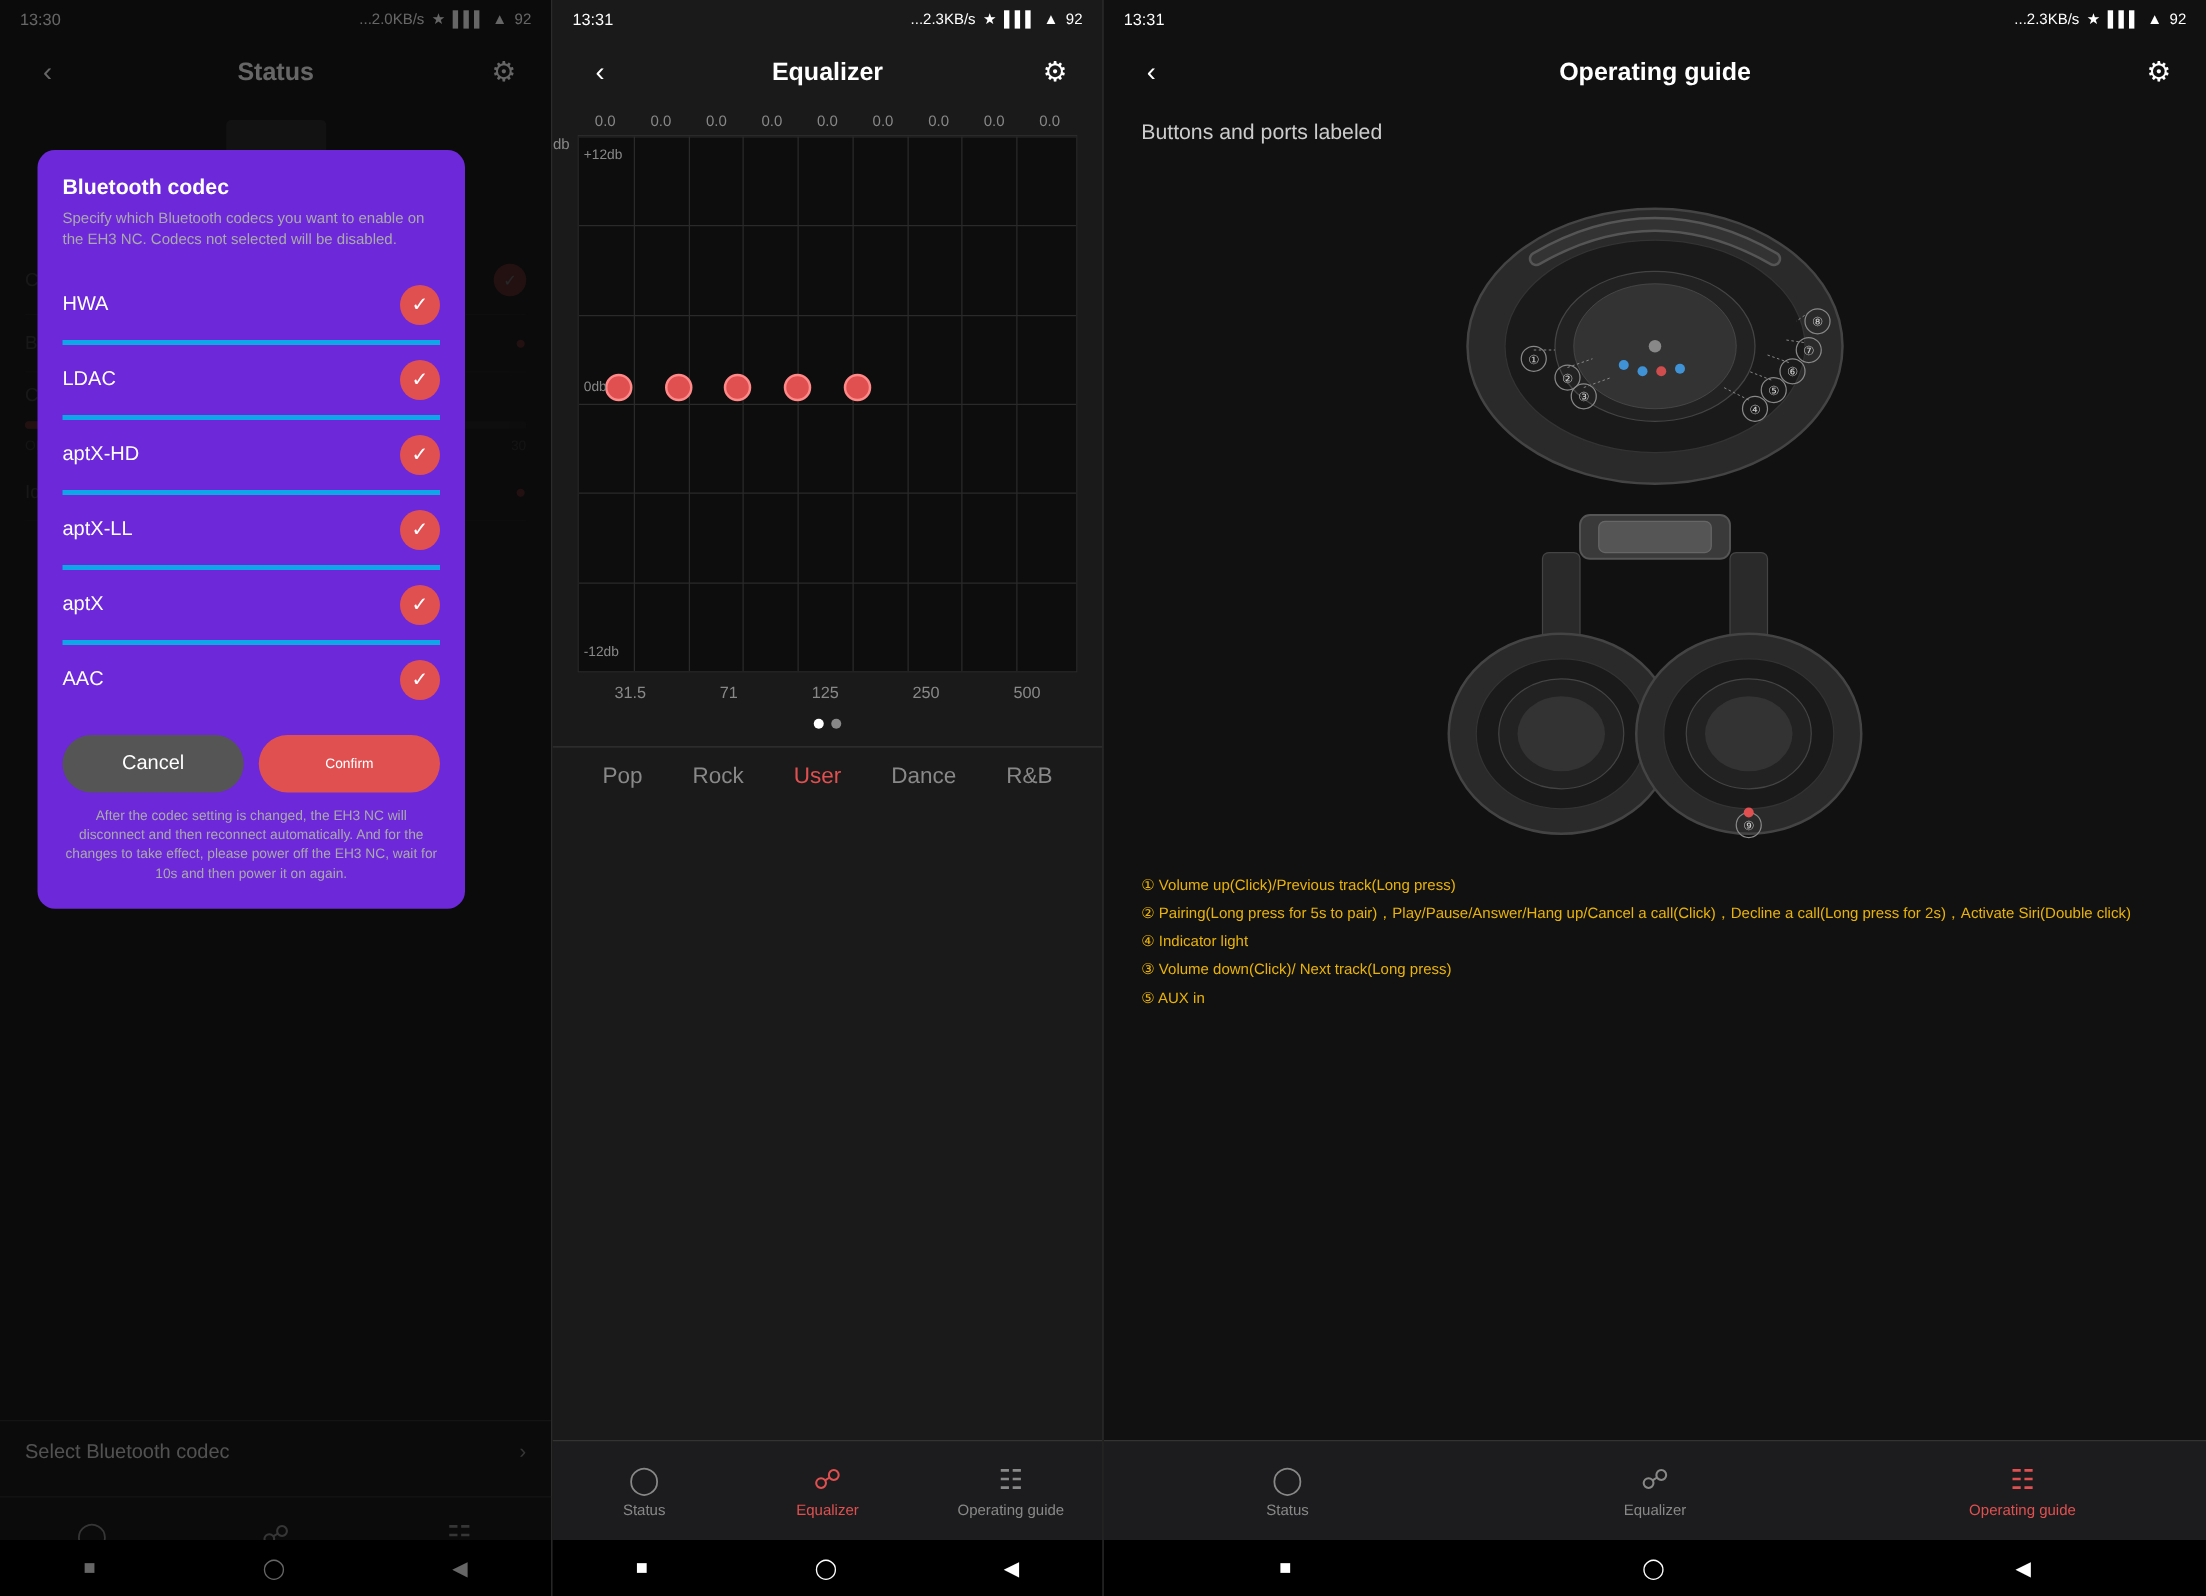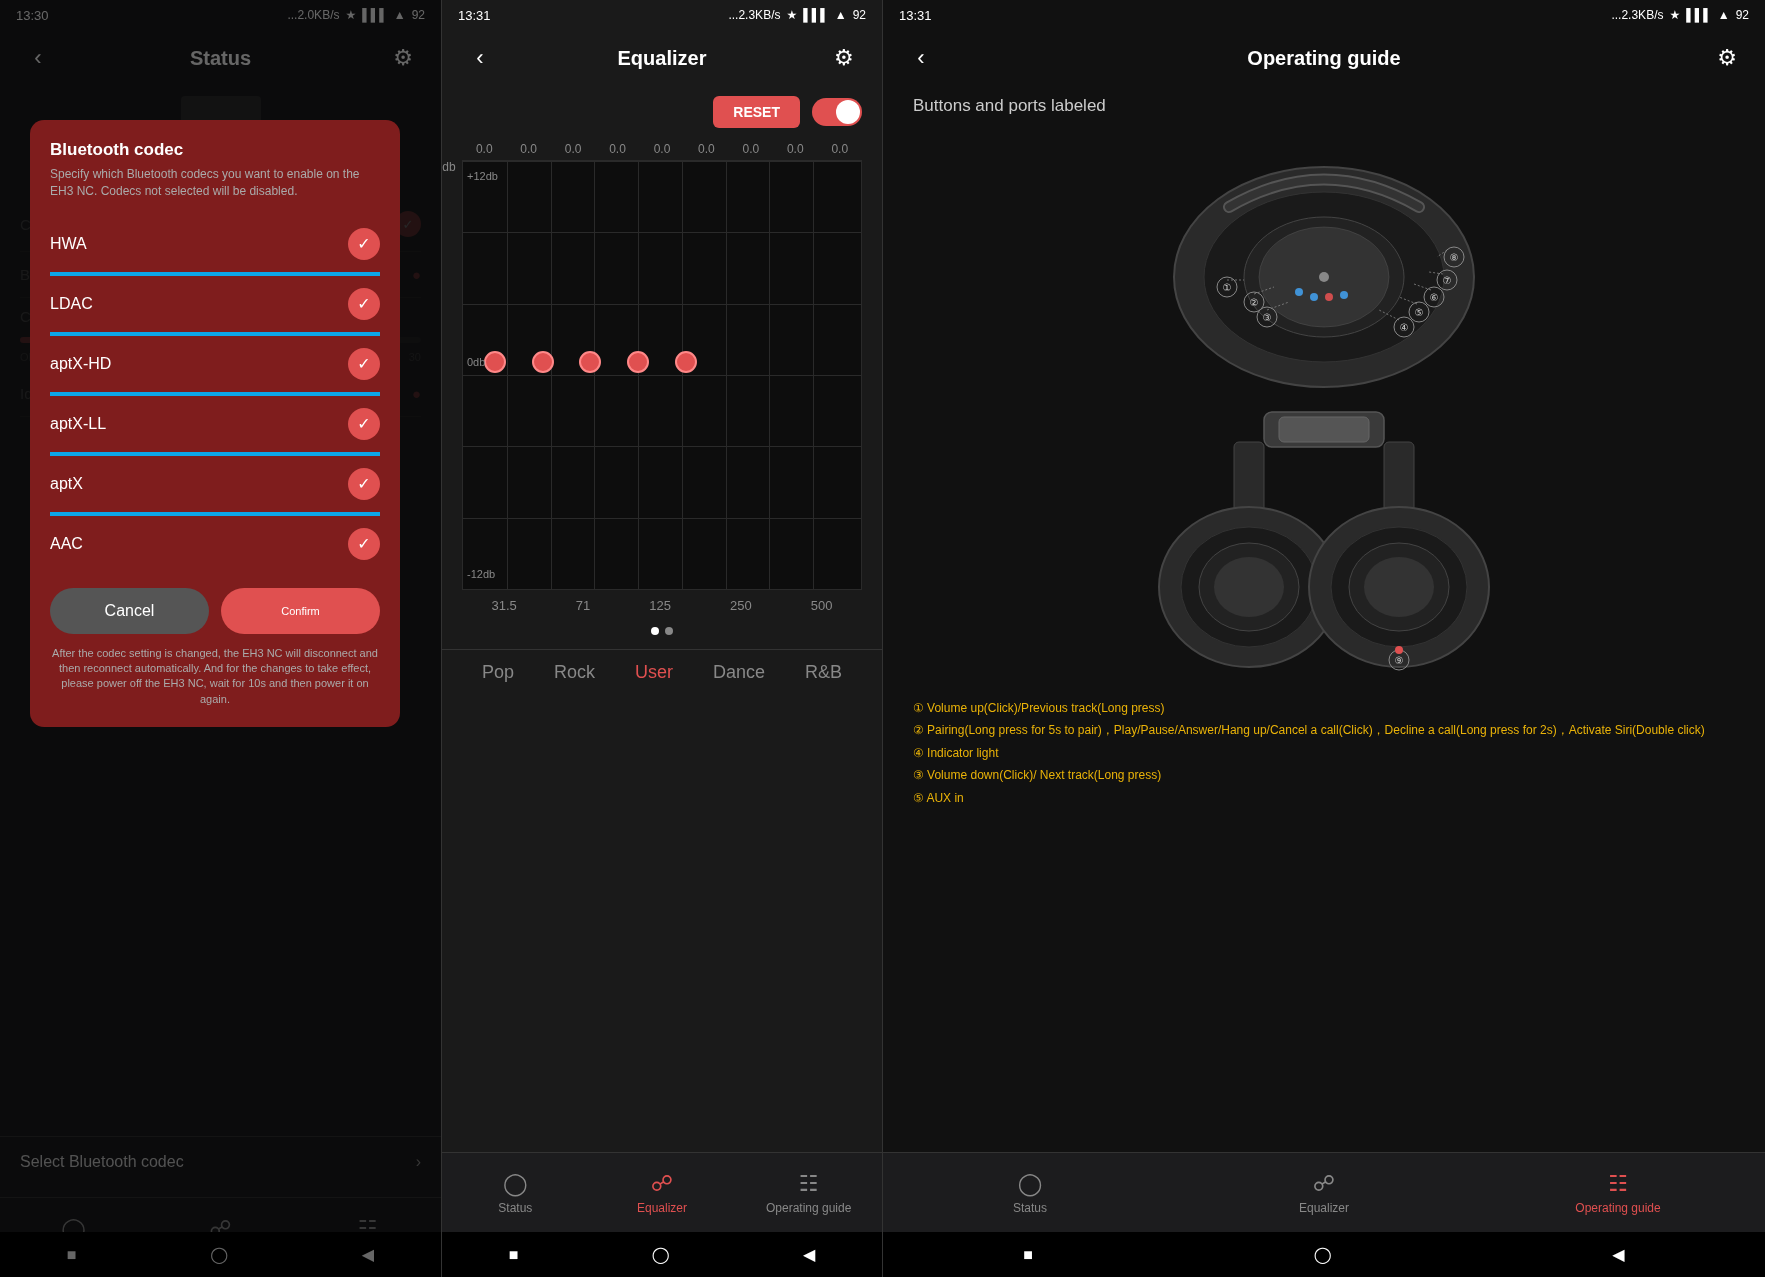--- a/index.html
+++ b/index.html
@@ -101,23 +101,23 @@
       background: rgba(0,0,0,0.6);
       z-index: 10;
       display: flex;
       align-items: flex-start;
       justify-content: flex-start;
       padding-top: 120px;
       padding-left: 30px;
     }
 
     .modal {
-      background: #7f1d1d;
+      background: #6d28d9;
       border-radius: 14px;
-      width: 370px;
+      width: 342px;
       padding: 20px;
       color: #fff;
     }
 
     .modal-title {
       font-size: 17px;
       font-weight: 700;
       margin-bottom: 6px;
     }
 
@@ -575,26 +575,20 @@
       <span>92</span>
     </div>
   </div>
 
   <div class="top-nav">
     <div class="nav-icon">‹</div>
     <div style="font-size:20px;font-weight:600;color:#fff;">Equalizer</div>
     <div class="nav-icon">⚙</div>
   </div>
 
-  <div class="eq-controls">
-    <button class="btn-reset">RESET</button>
-    <div class="toggle-switch">
-      <div class="toggle-knob"></div>
-    </div>
-  </div>
 
   <div class="eq-top-values">
     <span>0.0</span>
     <span>0.0</span>
     <span>0.0</span>
     <span>0.0</span>
     <span>0.0</span>
     <span>0.0</span>
     <span>0.0</span>
     <span>0.0</span>

